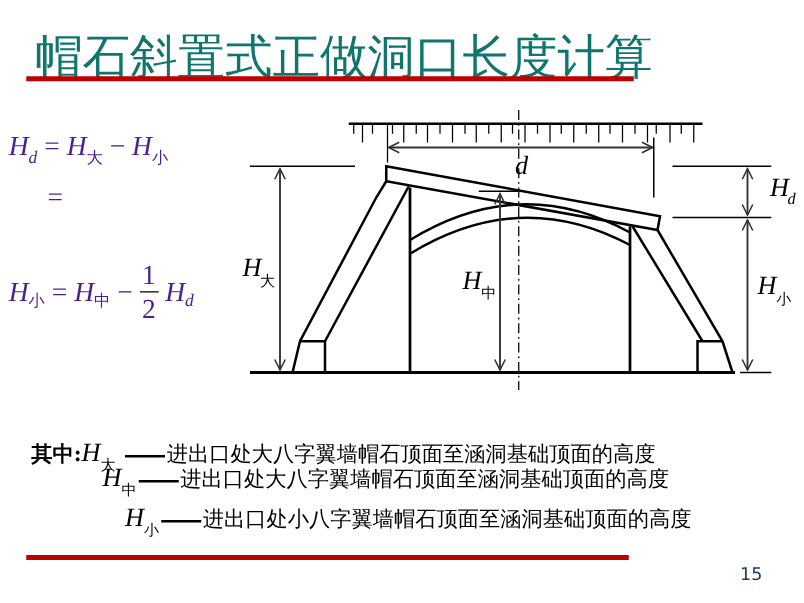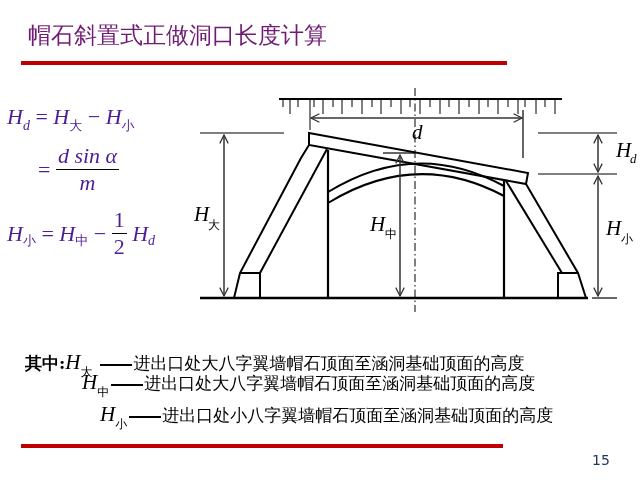--- a/index.html
+++ b/index.html
@@ -1,17 +1,17 @@
 <!DOCTYPE html>
 <html><head>
 <meta charset="utf-8">
 <style>
   html, body { margin:0; padding:0; background:#ffffff; }
   body { width:643px; height:482px; position:relative; overflow:hidden; font-family:"Liberation Serif","DejaVu Serif",serif; }
-  .title { position:absolute; left:28px; top:20px; font-size:23px; color:#701a75; letter-spacing:0px; font-family:"DejaVu Serif","Liberation Serif",serif; }
+  .title { position:absolute; left:28px; top:20px; font-size:38px; color:#0f766e; letter-spacing:0px; font-family:"DejaVu Serif","Liberation Serif",serif; }
   .rule { position:absolute; left:21px; height:4px; background:#c00000; }
   .rule.top { top:61px; width:486px; }
   .rule.bottom { top:444px; width:482px; }
   .page-num { position:absolute; left:592px; top:452px; font-size:14px; color:#1f3864; font-family:"DejaVu Sans","Liberation Sans",sans-serif; }
   .formula { position:absolute; font-family:"Liberation Serif",serif; font-size:22px; color:#4c1d95; white-space:nowrap; }
   .formula i { font-style:italic; }
   .formula .sub { font-size:13px; font-style:normal; position:relative; top:6px; font-family:"DejaVu Sans",sans-serif; }
   .formula .subi { font-size:14px; font-style:italic; position:relative; top:6px; }
   .frac { display:inline-block; vertical-align:middle; text-align:center; }
   .frac .num { display:block; border-bottom:1.5px solid #000; padding:0 2px; line-height:26px; }
@@ -32,24 +32,20 @@
 <div class="formula" style="left:7px; top:104px;">
   <i>H</i><span class="subi">d</span>
   <span>=</span>
   <i>H</i><span class="sub">大</span>
   <span>−</span>
   <i>H</i><span class="sub">小</span>
 </div>
 
 <div class="formula" style="left:38px; top:143px;">
   <span style="vertical-align:middle;">=</span>
-  <span class="frac">
-    <i class="num">d sin α</i>
-    <i class="den">m</i>
-  </span>
 </div>
 
 <div class="formula" style="left:7px; top:207px;">
   <i style="vertical-align:middle;">H</i><span class="sub">小</span>
   <span style="vertical-align:middle;">=</span>
   <i style="vertical-align:middle;">H</i><span class="sub">中</span>
   <span style="vertical-align:middle;">−</span>
   <span class="frac">
     <span class="num">1</span>
     <span class="den">2</span>

